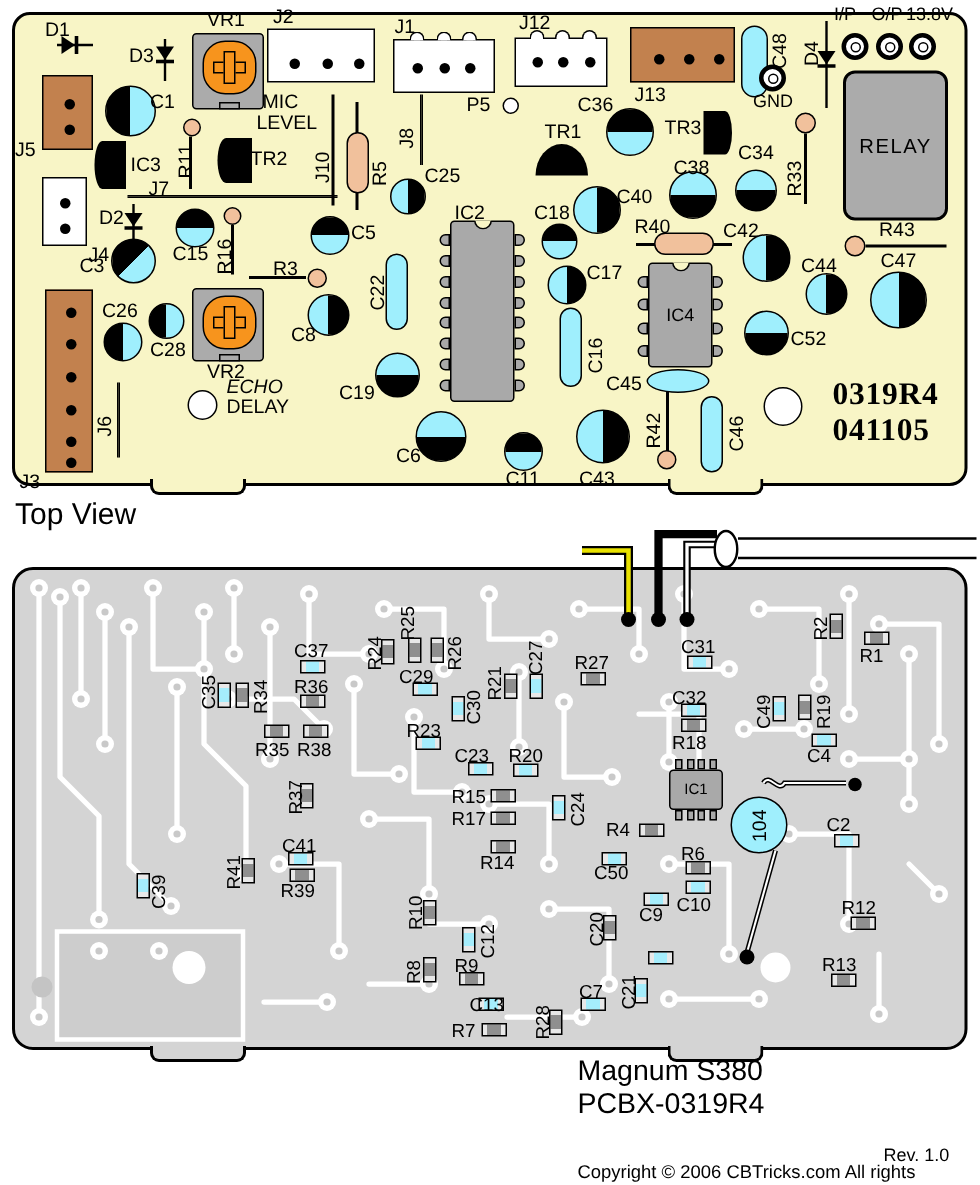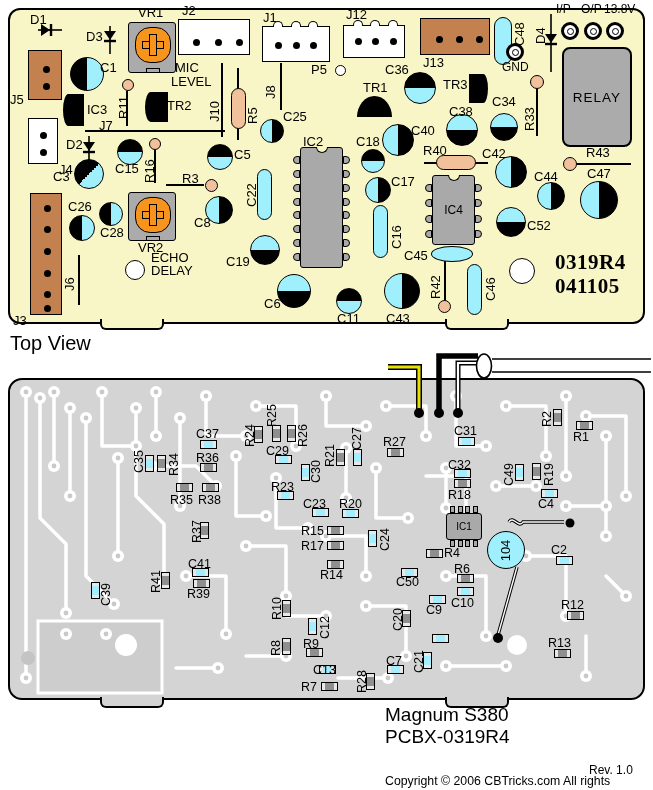--- a/index.html
+++ b/index.html
@@ -457,21 +457,21 @@
     <div class="shape" style="left: 69px; top: 215px; width: 26px; height: 26px; border: 1.5px solid rgb(0, 0, 0); border-radius: 50%; background: linear-gradient(90deg, rgb(0, 0, 0) 50%, rgb(159, 239, 253) 50%);"></div>
     <div class="lab " style="left: 100px; top: 226px;">C28</div>
     <div class="shape" style="left: 99px; top: 202px; width: 24px; height: 24px; border: 1.5px solid rgb(0, 0, 0); border-radius: 50%; background: linear-gradient(90deg, rgb(0, 0, 0) 50%, rgb(159, 239, 253) 50%);"></div>
     <div class="lab " style="left: 138px; top: 241px;">VR2</div>
     <div class="shape" style="left: 128px; top: 192px; width: 48px; height: 49px; background: rgb(171, 171, 171); border: 1.5px solid rgb(0, 0, 0); border-radius: 3px;">
       <div style="position: absolute; box-sizing: border-box; left: 6px; top: 4px; width: 36px; height: 36px; background: rgb(247, 148, 29); border: 1.5px solid rgb(0, 0, 0); border-radius: 42%;"></div>
       <div style="position: absolute; box-sizing: border-box; left: 13px; top: 18px; width: 22px; height: 8px; background: rgb(247, 148, 29); border: 1.5px solid rgb(0, 0, 0);"></div>
       <div style="position: absolute; box-sizing: border-box; left: 20px; top: 11px; width: 8px; height: 22px; background: rgb(247, 148, 29); border: 1.5px solid rgb(0, 0, 0);"></div>
       <div style="position: absolute; box-sizing: border-box; left: 17px; bottom: -1px; width: 14px; height: 5px; background: rgb(171, 171, 171); border: 1px solid rgb(0, 0, 0);"></div>
     </div>
-    <div class="lab " style="left: 151px; top: 251px;">ECHO</div>
+    <div class="lab " style="left: 151px; top: 251px; font-style: italic;">ECHO</div>
     <div class="lab " style="left: 151px; top: 264px;">DELAY</div>
     <div class="shape" style="left: 125px; top: 260px; width: 20px; height: 20px; background: rgb(255, 255, 255); border: 1.5px solid rgb(0, 0, 0); border-radius: 50%;"></div>
     <div class="lab " style="left: 13px; top: 314px;">J3</div>
     <div class="shape" style="left: 30px; top: 193px; width: 32px; height: 122px; background: rgb(194, 129, 78); border: 1.5px solid rgb(0, 0, 0); z-index: 3;">
       <div style="position: absolute; box-sizing: border-box; left: 12.5px; top: 10.5px; width: 7px; height: 7px; background: rgb(0, 0, 0); border-radius: 50%;"></div>
       <div style="position: absolute; box-sizing: border-box; left: 12.5px; top: 31.5px; width: 7px; height: 7px; background: rgb(0, 0, 0); border-radius: 50%;"></div>
       <div style="position: absolute; box-sizing: border-box; left: 12.5px; top: 53.5px; width: 7px; height: 7px; background: rgb(0, 0, 0); border-radius: 50%;"></div>
       <div style="position: absolute; box-sizing: border-box; left: 12.5px; top: 75.5px; width: 7px; height: 7px; background: rgb(0, 0, 0); border-radius: 50%;"></div>
       <div style="position: absolute; box-sizing: border-box; left: 12.5px; top: 96.5px; width: 7px; height: 7px; background: rgb(0, 0, 0); border-radius: 50%;"></div>
       <div style="position: absolute; box-sizing: border-box; left: 12.5px; top: 110.5px; width: 7px; height: 7px; background: rgb(0, 0, 0); border-radius: 50%;"></div>
@@ -554,21 +554,21 @@
     <div class="lab lab-bv" style="left: 448px; top: 459px;">C32</div>
     <div class="shape" style="left: 454px; top: 469px; width: 17px; height: 9px; border: 1px solid rgb(0, 0, 0); background: linear-gradient(90deg, rgb(232, 232, 232) 0px, rgb(232, 232, 232) 3px, rgb(165, 237, 252) 3px, rgb(165, 237, 252) calc(100% - 3px), rgb(232, 232, 232) calc(100% - 3px)); z-index: 3;"></div>
     <div class="lab lab-bv" style="left: 448px; top: 489px;">R18</div>
     <div class="shape" style="left: 454px; top: 479px; width: 17px; height: 9px; border: 1px solid rgb(0, 0, 0); background: linear-gradient(90deg, rgb(232, 232, 232) 0px, rgb(232, 232, 232) 3px, rgb(143, 143, 143) 3px, rgb(143, 143, 143) calc(100% - 3px), rgb(232, 232, 232) calc(100% - 3px)); z-index: 3;"></div>
     <div class="lab vlab lab-bv" style="left: 503px; top: 486px;">C49</div>
     <div class="shape" style="left: 515px; top: 464px; width: 9px; height: 17px; border: 1px solid rgb(0, 0, 0); background: linear-gradient(rgb(232, 232, 232) 0px, rgb(232, 232, 232) 3px, rgb(165, 237, 252) 3px, rgb(165, 237, 252) calc(100% - 3px), rgb(232, 232, 232) calc(100% - 3px)); z-index: 3;"></div>
     <div class="lab vlab lab-bv" style="left: 543px; top: 486px;">R19</div>
     <div class="shape" style="left: 532px; top: 463px; width: 9px; height: 17px; border: 1px solid rgb(0, 0, 0); background: linear-gradient(rgb(232, 232, 232) 0px, rgb(232, 232, 232) 3px, rgb(143, 143, 143) 3px, rgb(143, 143, 143) calc(100% - 3px), rgb(232, 232, 232) calc(100% - 3px)); z-index: 3;"></div>
     <div class="lab lab-bv" style="left: 538px; top: 498px;">C4</div>
     <div class="shape" style="left: 541px; top: 489px; width: 17px; height: 9px; border: 1px solid rgb(0, 0, 0); background: linear-gradient(90deg, rgb(232, 232, 232) 0px, rgb(232, 232, 232) 3px, rgb(165, 237, 252) 3px, rgb(165, 237, 252) calc(100% - 3px), rgb(232, 232, 232) calc(100% - 3px)); z-index: 3;"></div>
-    <div class="lab lab-bv" style="left: 404px; top: 547px; margin-left: 40px;">R4</div>
+    <div class="lab lab-bv" style="left: 404px; top: 547px;">R4</div>
     <div class="shape" style="left: 426px; top: 549px; width: 17px; height: 9px; border: 1px solid rgb(0, 0, 0); background: linear-gradient(90deg, rgb(232, 232, 232) 0px, rgb(232, 232, 232) 3px, rgb(143, 143, 143) 3px, rgb(143, 143, 143) calc(100% - 3px), rgb(232, 232, 232) calc(100% - 3px)); z-index: 3;"></div>
     <div class="lab lab-bv" style="left: 396px; top: 576px;">C50</div>
     <div class="shape" style="left: 401px; top: 568px; width: 17px; height: 9px; border: 1px solid rgb(0, 0, 0); background: linear-gradient(90deg, rgb(232, 232, 232) 0px, rgb(232, 232, 232) 3px, rgb(165, 237, 252) 3px, rgb(165, 237, 252) calc(100% - 3px), rgb(232, 232, 232) calc(100% - 3px)); z-index: 3;"></div>
     <div class="lab lab-bv" style="left: 454px; top: 563px;">R6</div>
     <div class="shape" style="left: 457px; top: 574px; width: 17px; height: 9px; border: 1px solid rgb(0, 0, 0); background: linear-gradient(90deg, rgb(232, 232, 232) 0px, rgb(232, 232, 232) 3px, rgb(143, 143, 143) 3px, rgb(143, 143, 143) calc(100% - 3px), rgb(232, 232, 232) calc(100% - 3px)); z-index: 3;"></div>
     <div class="lab lab-bv" style="left: 451px; top: 597px;">C10</div>
     <div class="shape" style="left: 457px; top: 587px; width: 17px; height: 9px; border: 1px solid rgb(0, 0, 0); background: linear-gradient(90deg, rgb(232, 232, 232) 0px, rgb(232, 232, 232) 3px, rgb(165, 237, 252) 3px, rgb(165, 237, 252) calc(100% - 3px), rgb(232, 232, 232) calc(100% - 3px)); z-index: 3;"></div>
     <div class="lab lab-bv" style="left: 426px; top: 604px;">C9</div>
     <div class="shape" style="left: 429px; top: 595px; width: 17px; height: 9px; border: 1px solid rgb(0, 0, 0); background: linear-gradient(90deg, rgb(232, 232, 232) 0px, rgb(232, 232, 232) 3px, rgb(165, 237, 252) 3px, rgb(165, 237, 252) calc(100% - 3px), rgb(232, 232, 232) calc(100% - 3px)); z-index: 3;"></div>
     <div class="lab lab-bv" style="left: 551px; top: 544px;">C2</div>

